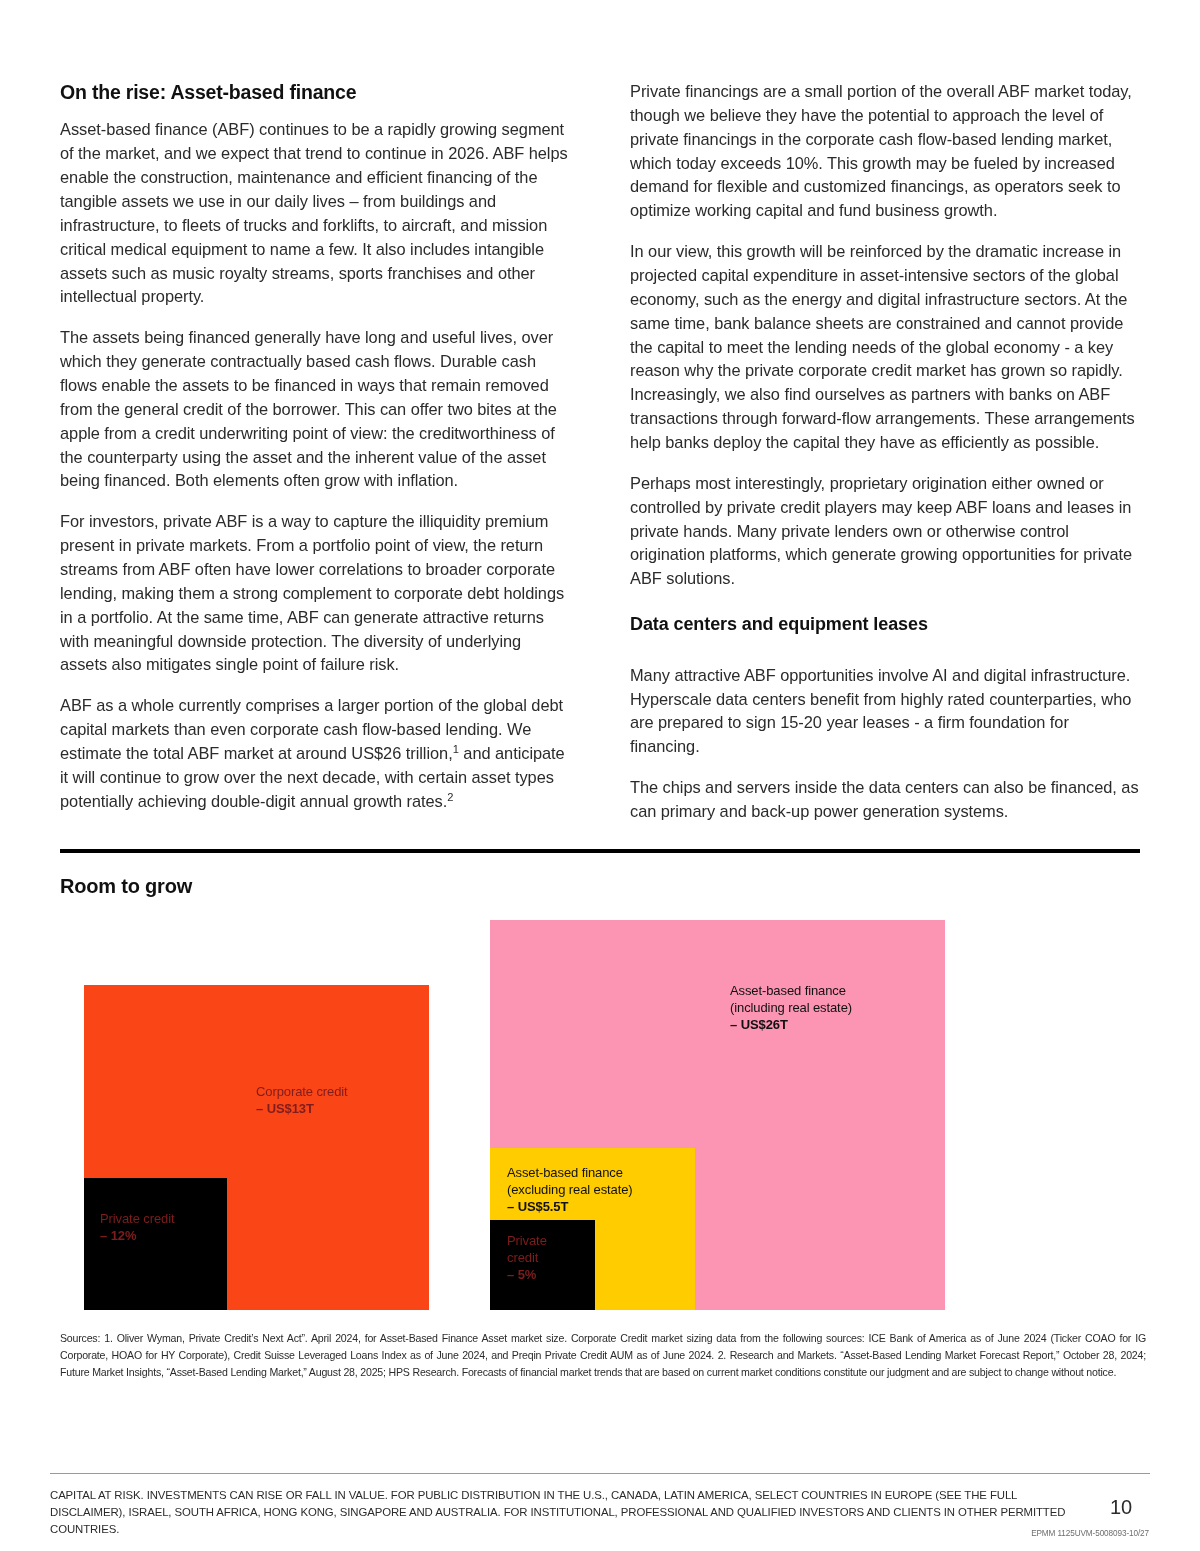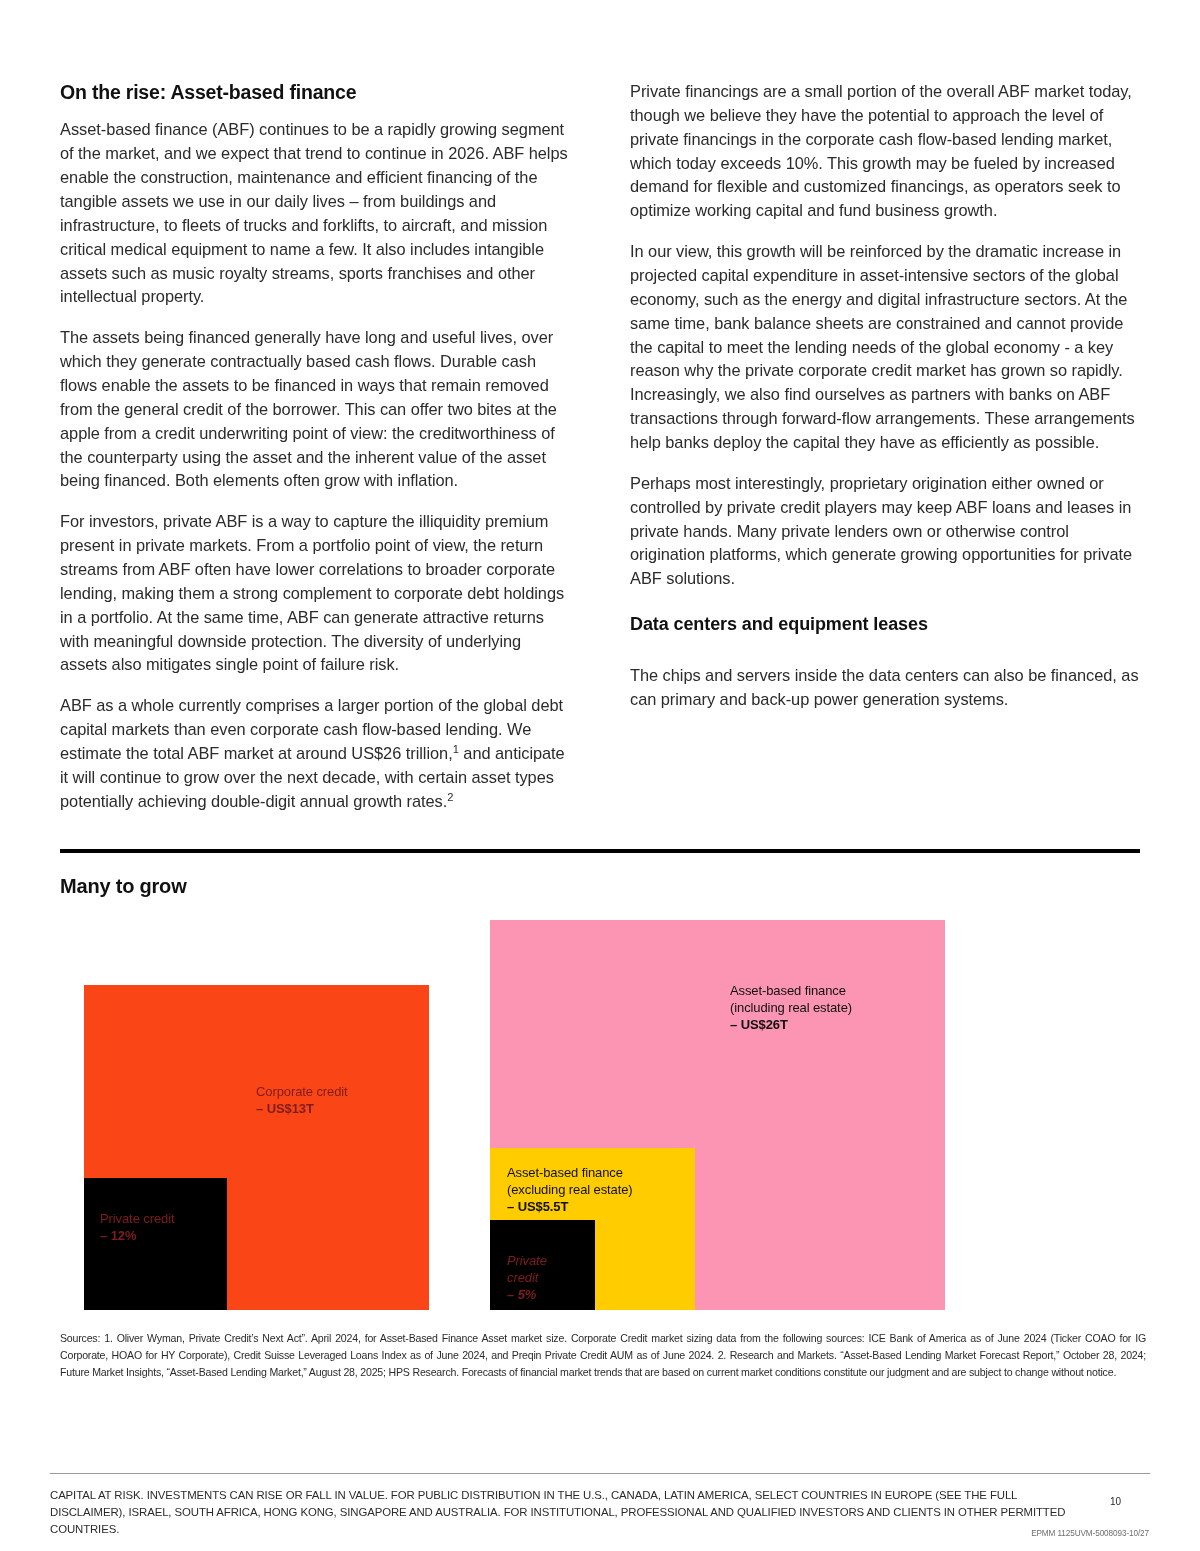--- a/index.html
+++ b/index.html
@@ -143,21 +143,21 @@
   .blk-label .ttl { font-weight: normal; display: block; }
   .blk-label .val { font-weight: bold; display: block; }
 
   .label-light { color: #7f1d1d; }
   .label-dark  { color: #111111; }
 
   #label-corporate        { left: 196px; top: 163px; }
   #label-corporate-private{ left: 40px;  top: 290px; }
   #label-abf-incl         { left: 670px; top: 62px; }
   #label-abf-excl         { left: 447px; top: 244px; }
-  #label-abf-private      { left: 447px; top: 332px; font-style: italic; }
+  #label-abf-private      { left: 447px; top: 312px; }
 
   
   .sources {
     position: absolute;
     left: 60px;
     top: 1330px;
     width: 1086px;
     font-size: 10.6px;
     line-height: 1.62;
     letter-spacing: -0.2px;
@@ -181,21 +181,21 @@
     width: 1030px;
     font-size: 11.4px;
     line-height: 1.48;
     letter-spacing: -0.1px;
     color: #2b2b2b;
   }
   .page-number {
     position: absolute;
     left: 1110px;
     top: 1496px;
-    font-size: 10px;
+    font-size: 20px;
     color: #2b2b2b;
   }
   .doc-code {
     position: absolute;
     left: 1019px;
     top: 1529px;
     font-size: 8.2px;
     letter-spacing: -0.1px;
     color: #6e6e6e;
     text-align: right;
@@ -215,28 +215,29 @@
       <p class="body">The assets being financed generally have long and useful lives, over which they generate contractually based cash flows. Durable cash flows enable the assets to be financed in ways that remain removed from the general credit of the borrower. This can offer two bites at the apple from a credit underwriting point of view: the creditworthiness of the counterparty using the asset and the inherent value of the asset being financed. Both elements often grow with inflation.</p>
       <p class="body">For investors, private ABF is a way to capture the illiquidity premium present in private markets. From a portfolio point of view, the return streams from ABF often have lower correlations to broader corporate lending, making them a strong complement to corporate debt holdings in a portfolio. At the same time, ABF can generate attractive returns with meaningful downside protection. The diversity of underlying assets also mitigates single point of failure risk.</p>
       <p class="body"><span>ABF as a whole currently comprises a larger portion of the global debt capital markets than even corporate cash flow-based lending. We estimate the total ABF market at around US$26 trillion,</span><sup>1</sup><span> and anticipate it will continue to grow over the next decade, with certain asset types potentially achieving double-digit annual growth rates.</span><sup>2</sup></p>
     </div>
 
     <div class="col">
       <p class="body">Private financings are a small portion of the overall ABF market today, though we believe they have the potential to approach the level of private financings in the corporate cash flow-based lending market, which today exceeds 10%. This growth may be fueled by increased demand for flexible and customized financings, as operators seek to optimize working capital and fund business growth.</p>
       <p class="body">In our view, this growth will be reinforced by the dramatic increase in projected capital expenditure in asset-intensive sectors of the global economy, such as the energy and digital infrastructure sectors. At the same time, bank balance sheets are constrained and cannot provide the capital to meet the lending needs of the global economy - a key reason why the private corporate credit market has grown so rapidly. Increasingly, we also find ourselves as partners with banks on ABF transactions through forward-flow arrangements. These arrangements help banks deploy the capital they have as efficiently as possible.</p>
       <p class="body">Perhaps most interestingly, proprietary origination either owned or controlled by private credit players may keep ABF loans and leases in private hands. Many private lenders own or otherwise control origination platforms, which generate growing opportunities for private ABF solutions.</p>
       <h3 class="sub-heading">Data centers and equipment leases</h3>
+      <p class="body">Many attractive ABF opportunities involve AI and digital infrastructure. Hyperscale data centers benefit from highly rated counterparties, who are prepared to sign 15-20 year leases - a firm foundation for financing.</p>
       <p class="body">The chips and servers inside the data centers can also be financed, as can primary and back-up power generation systems.</p>
     </div>
   </div>
 
   <div class="divider"></div>
 
   <div class="chart-section">
-    <div class="chart-title">Many to grow</div>
+    <div class="chart-title">Room to grow</div>
 
     <div class="chart-area">
 
       <div class="block" id="block-corporate" style="background: rgb(250, 70, 22);"></div>
       <div class="block" id="block-corporate-private" style="background: rgb(0, 0, 0);"></div>
 
       <div class="blk-label label-light" id="label-corporate">
         <span class="ttl">Corporate credit</span>
         <span class="val">– US$13T</span>
       </div>

